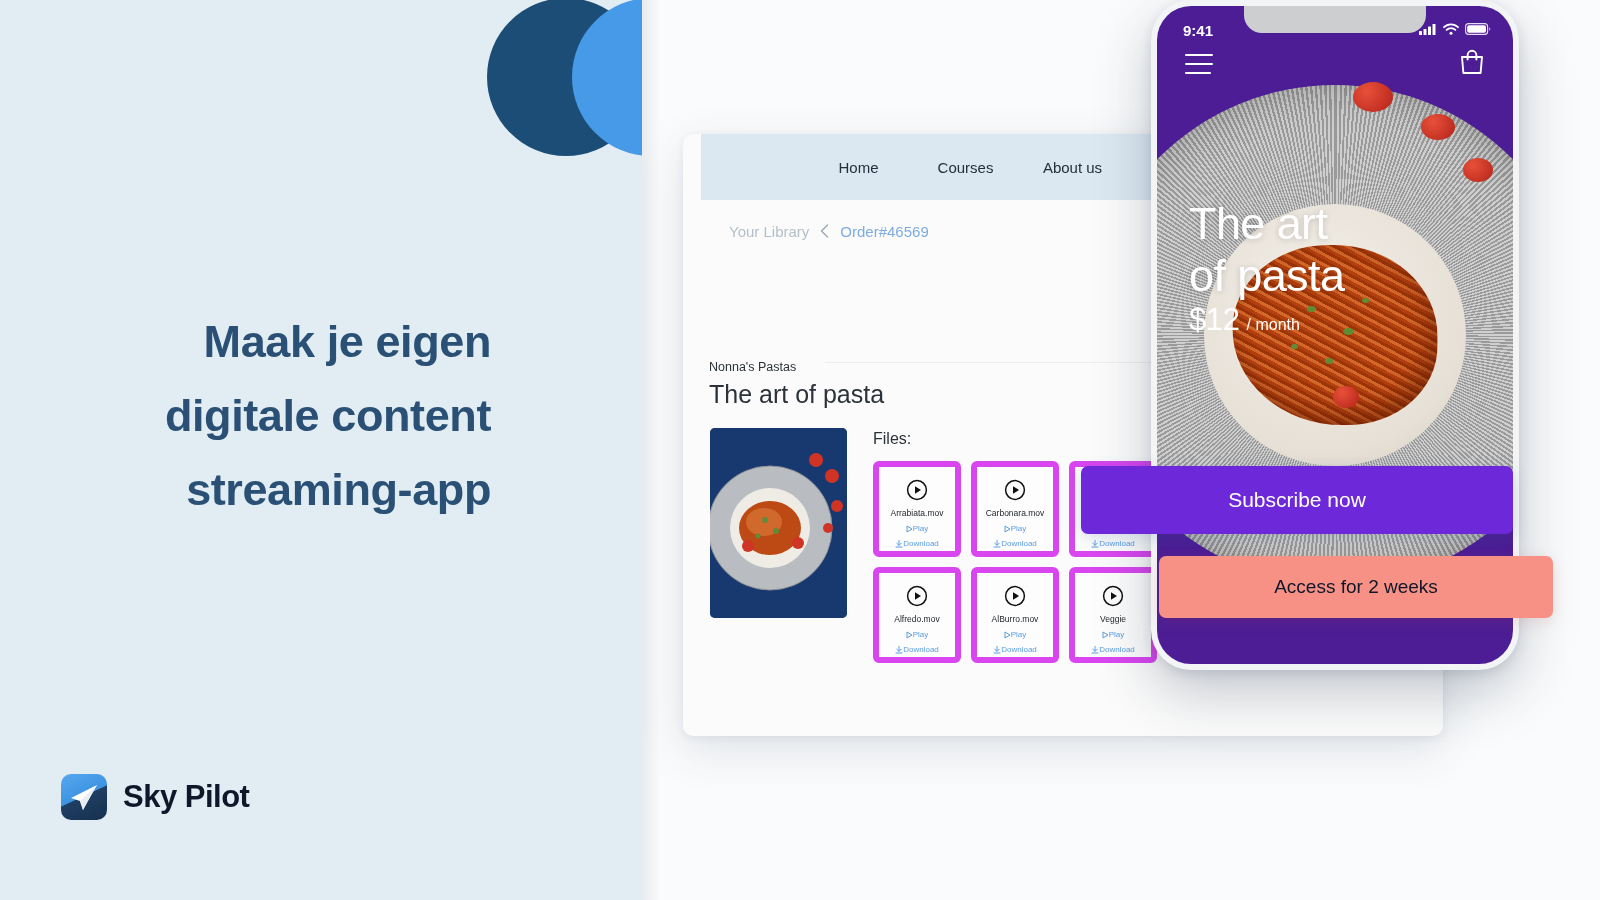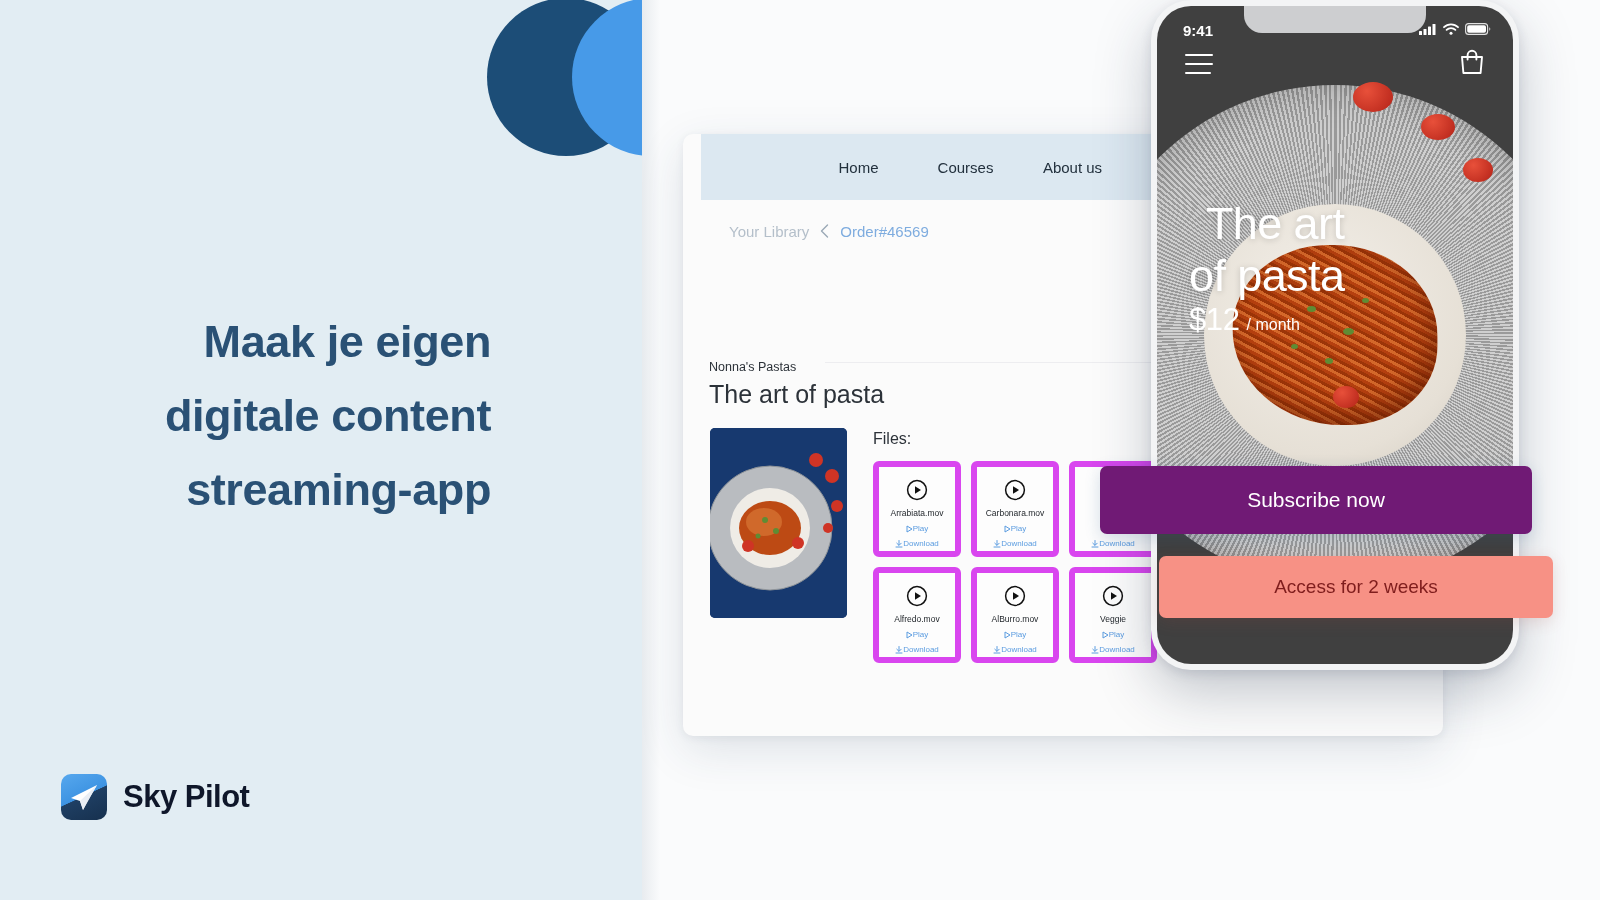--- a/index.html
+++ b/index.html
@@ -195,22 +195,21 @@
     background: #f3f4f5;
     padding: 6px;
     box-shadow: 0 22px 56px rgba(30,45,70,0.26), 0 4px 12px rgba(30,45,70,0.12);
     z-index: 5;
   }
   .phone-screen {
     position: relative;
     width: 100%; height: 100%;
     border-radius: 34px;
     overflow: hidden;
-    background: #404040;
-    text-align: right;
+    background: #4c1d95;
   }
   .notch {
     position: absolute;
     left: 50%; top: 0;
     transform: translateX(-50%);
     width: 182px; height: 27px;
     background: #cdced0;
     border-radius: 0 0 18px 18px;
     z-index: 4;
   }
@@ -300,37 +299,36 @@
     position: absolute;
     border-radius: 50%;
     background: radial-gradient(circle at 35% 30%, #e8503a, #b32217);
   }
 
   
   .btn-subscribe {
     position: absolute;
     left: 1081px; top: 466px;
     width: 432px; height: 68px;
-    background: #701a75;
+    background: #6d28d9;
     border-radius: 7px;
     color: #fff;
     font-size: 21px;
     display: flex; align-items: center; justify-content: center;
     box-shadow: 0 4px 16px rgba(40,90,140,0.18);
     z-index: 9;
     cursor: pointer;
-    margin-left: 19px;
   }
   .btn-access {
     position: absolute;
     left: 1159px; top: 556px;
     width: 394px; height: 62px;
     background: #f79185;
     border-radius: 7px;
-    color: #7f1d1d;
+    color: #0f172a;
     font-size: 19px;
     display: flex; align-items: center; justify-content: center;
     box-shadow: 0 4px 16px rgba(160,70,60,0.16);
     z-index: 9;
     cursor: pointer;
   }
 </style>
 </head>
 <body>
 

